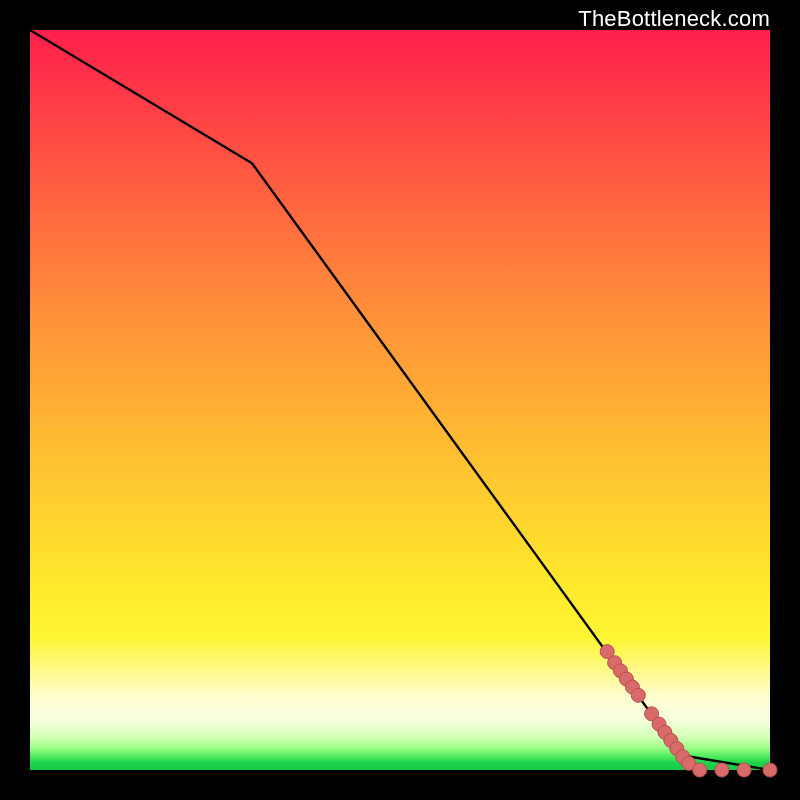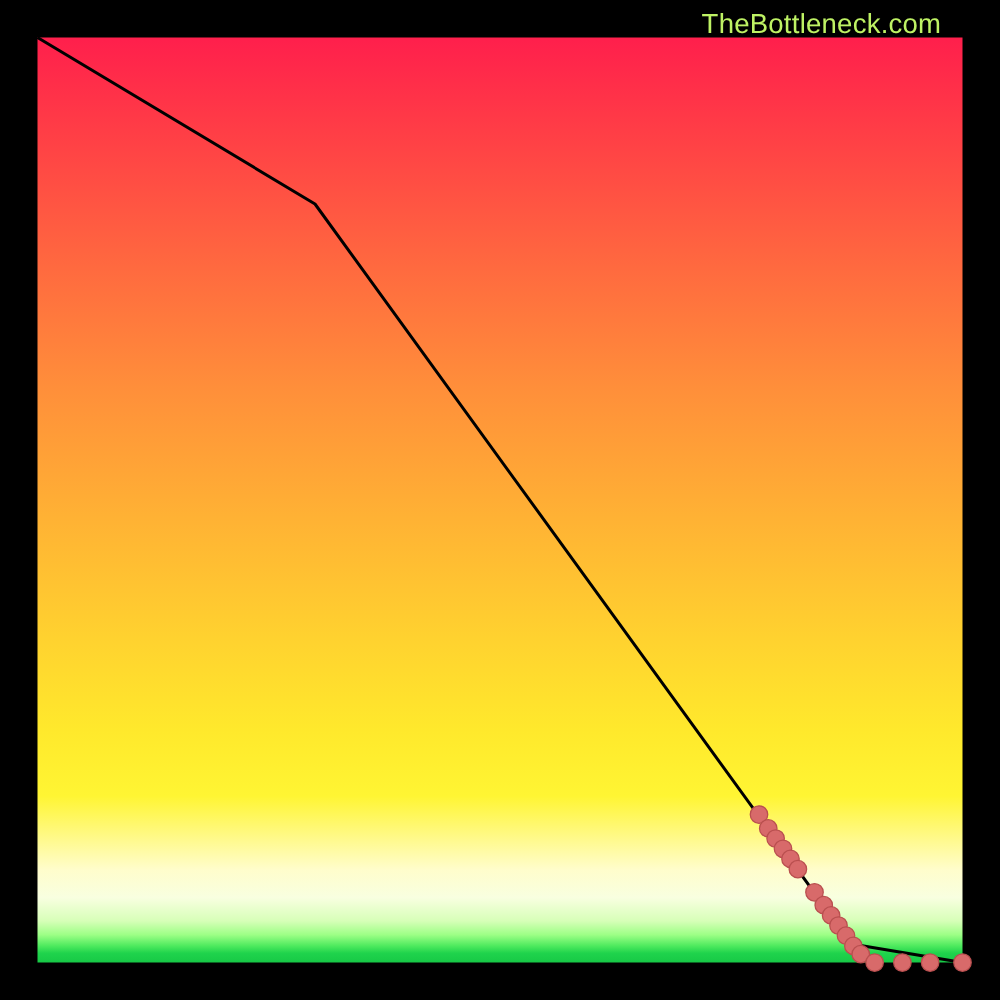--- a/index.html
+++ b/index.html
@@ -39,22 +39,22 @@
       #d7ffb8 95.5%,
       #9dff86 97%,
       #4eea5e 98.2%,
       #1fd34c 99%,
       #17c946 100%
     );
   }
   .attribution {
     position: absolute;
     top: 6px;
-    right: 47px;
-    color: #bef264;
+    right: 30px;
+    color: #ffffff;
     font-size: 22px;
     font-weight: 500;
     letter-spacing: 0.2px;
     user-select: none;
   }
   svg.curve {
     position: absolute;
     inset: 0;
     width: 740px;
     height: 740px;

